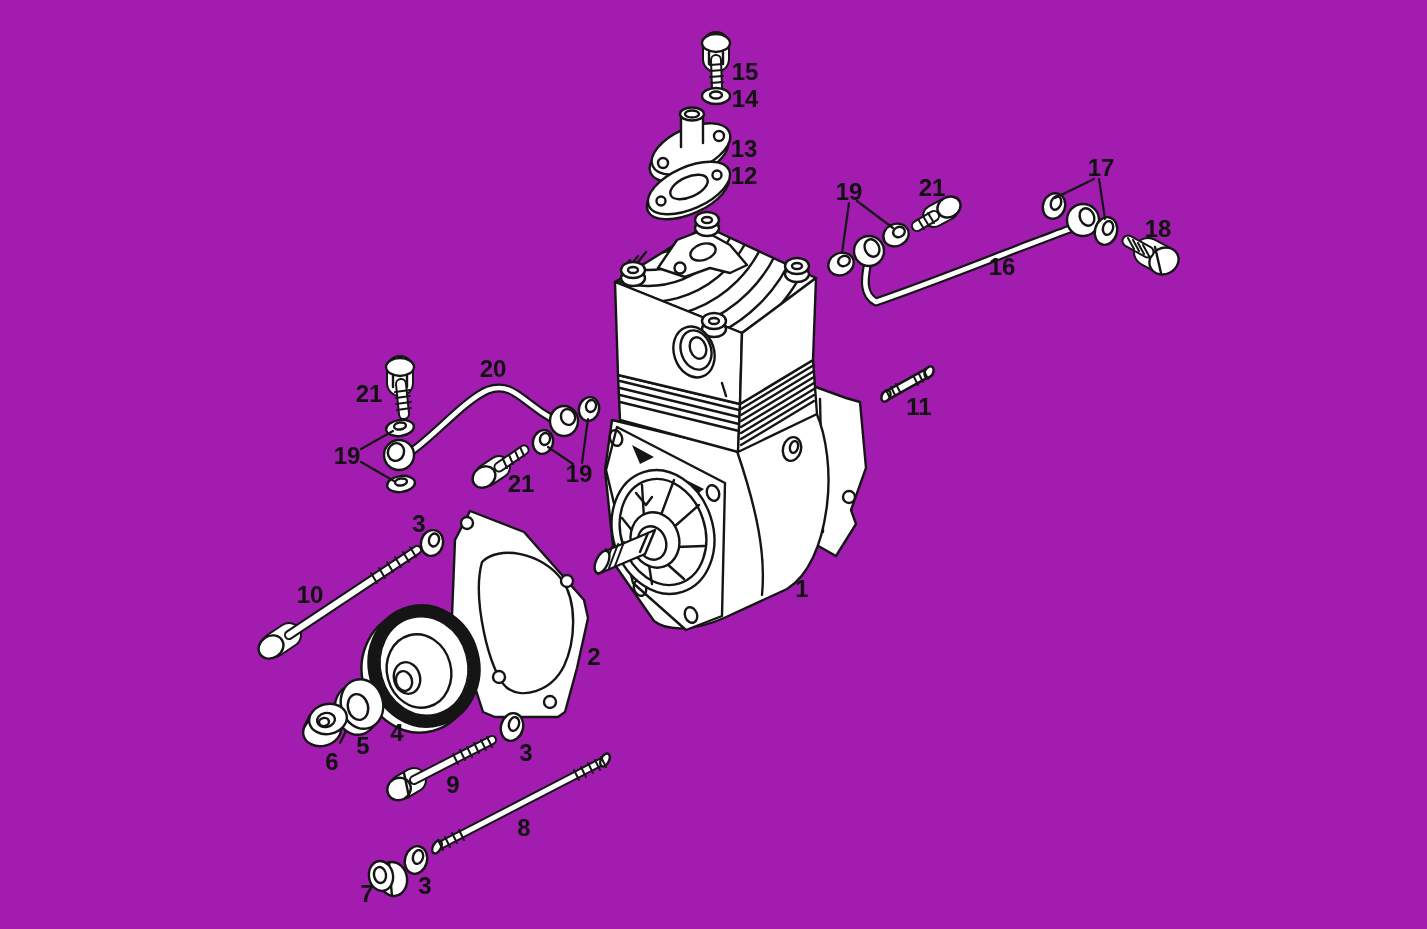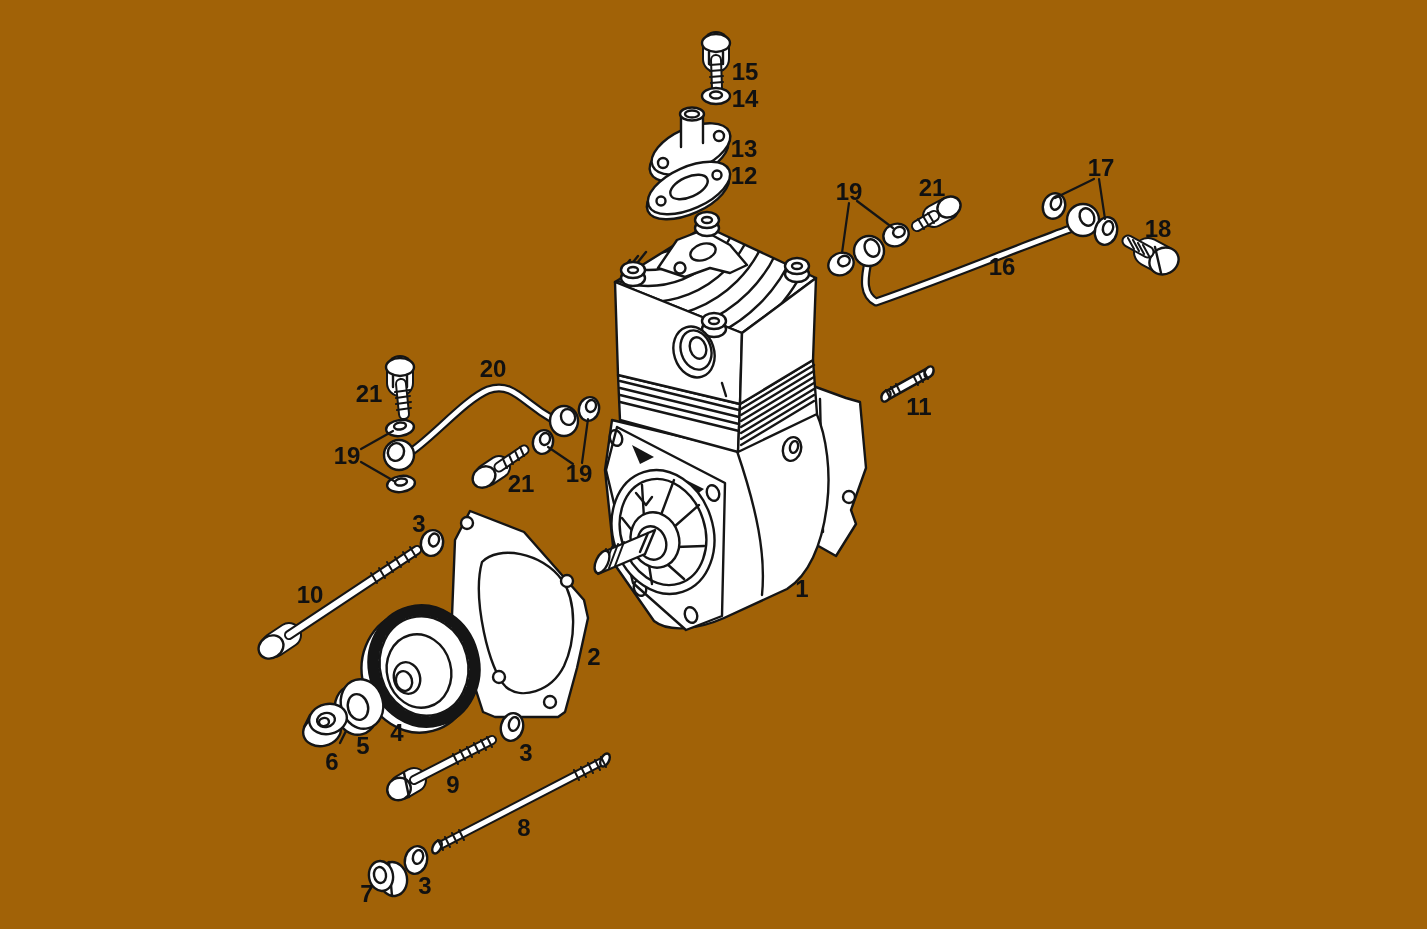--- a/index.html
+++ b/index.html
@@ -1,16 +1,16 @@
 <!DOCTYPE html>
 <html><head>
 <meta charset="utf-8">
 <style>
   html,body{margin:0;padding:0;background:#ffffff;}
-  .stage{position:relative;width:1427px;height:929px;background:#a16207;overflow:hidden;
+  .stage{position:relative;width:1427px;height:929px;background:#a21caf;overflow:hidden;
          font-family:"Liberation Sans", sans-serif;}
   svg{display:block;}
   .w{fill:#ffffff;}
   .dk{fill:#151515;stroke:none;}
   .callout{font:700 24px "Liberation Sans", sans-serif;fill:#111111;text-anchor:middle;
            stroke:none;}
   .leader{stroke:#151515;stroke-width:2.2;fill:none;}
   .pipe-outer{stroke:#151515;stroke-width:9;fill:none;}
   .pipe-inner{stroke:#ffffff;stroke-width:4.6;fill:none;}
   .gear-teeth{stroke:#151515;stroke-width:11;stroke-dasharray:5 4.4;fill:none;}

